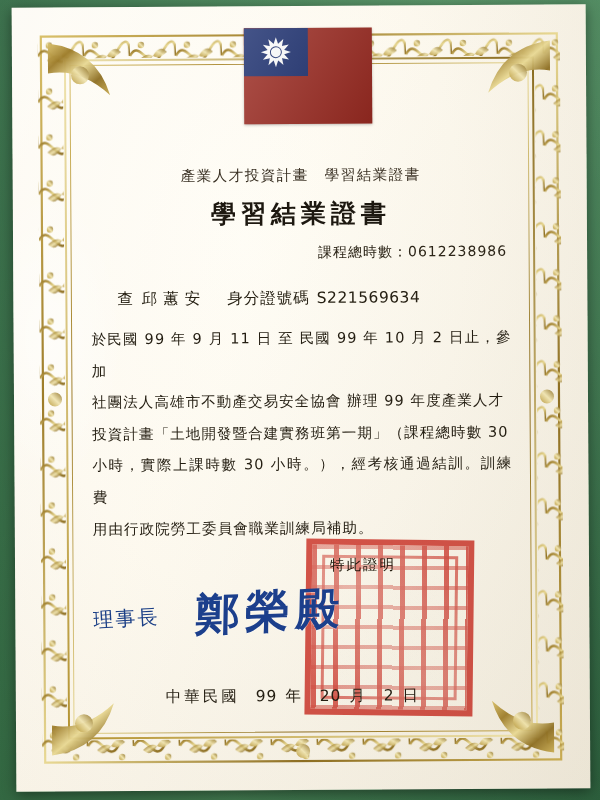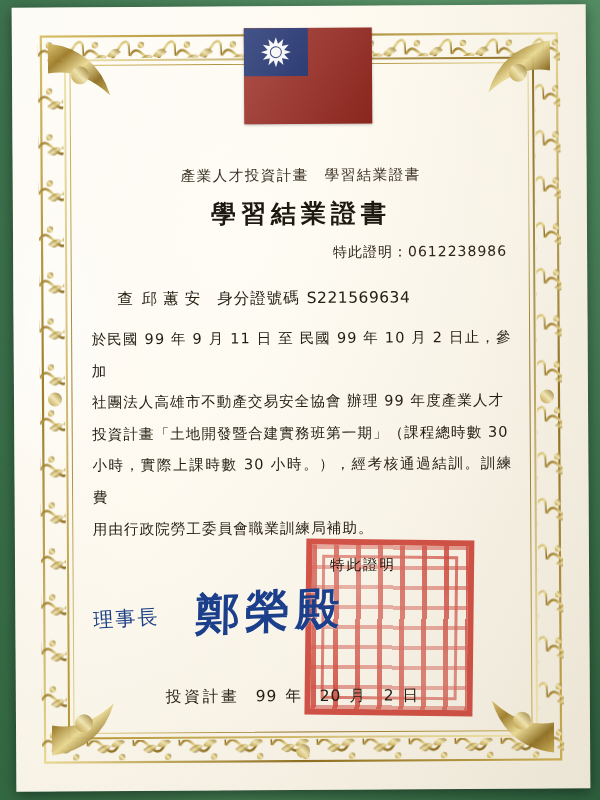--- a/index.html
+++ b/index.html
@@ -137,21 +137,21 @@
     padding-right: 4px;
     margin-bottom: 26px;
   }
   .name-line {
     font-size: 15.5px;
     letter-spacing: 2px;
     margin-bottom: 14px;
     padding-left: 26px;
   }
   .name-line .nm { letter-spacing: 6px; text-align: center; }
-  .name-line .idlabel { margin-left: 4px; letter-spacing: 1px; }
+  .name-line .idlabel { margin-left: 14px; letter-spacing: 1px; }
   .name-line .idno { letter-spacing: 0.5px; }
 
   .body-text {
     font-size: 14.5px;
     line-height: 2.18;
     letter-spacing: 1.1px;
     text-align: justify;
     color: #241e12;
   }
   .body-text p { margin: 0; }
@@ -328,21 +328,21 @@
     <div class="flag-gloss"></div>
   </div>
 
   <div class="content">
 
     <div class="subtitle">產業人才投資計畫　學習結業證書</div>
 
     <div class="main-title">學習結業證書</div>
 
     <div class="cert-no">
-      <span>特此證明：</span><span>0612238986</span>
+      <span>課程總時數：</span><span>0612238986</span>
     </div>
 
     <div class="name-line">
       <span>查</span>
       <span class="nm">邱蕙安</span>
       <span class="idlabel">身分證號碼</span>
       <span class="idno">S221569634</span>
     </div>
 
     <div class="body-text">
@@ -357,21 +357,21 @@
   </div>
 
   <div class="seal"></div>
 
   <div class="sig-row">
     <div class="sig-label">理事長</div>
     <div class="sig-name">鄭榮殿</div>
   </div>
 
   <div class="date-line">
-    <span>投資計畫</span>
+    <span>中華民國</span>
     &nbsp;<span class="num">99</span>
     <span>年</span>
     &nbsp;<span class="num">20</span>
     <span>月</span>
     &nbsp;<span class="num">2</span>
     <span>日</span>
   </div>
 
 </div>
 

